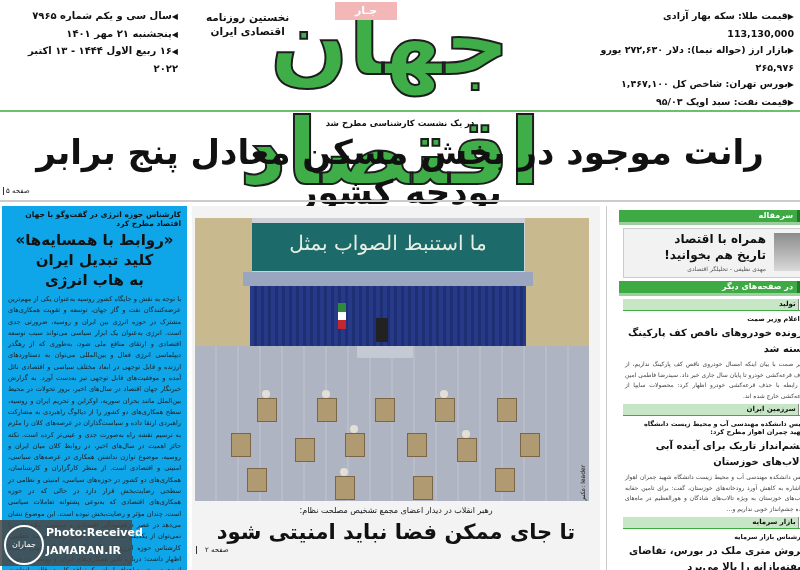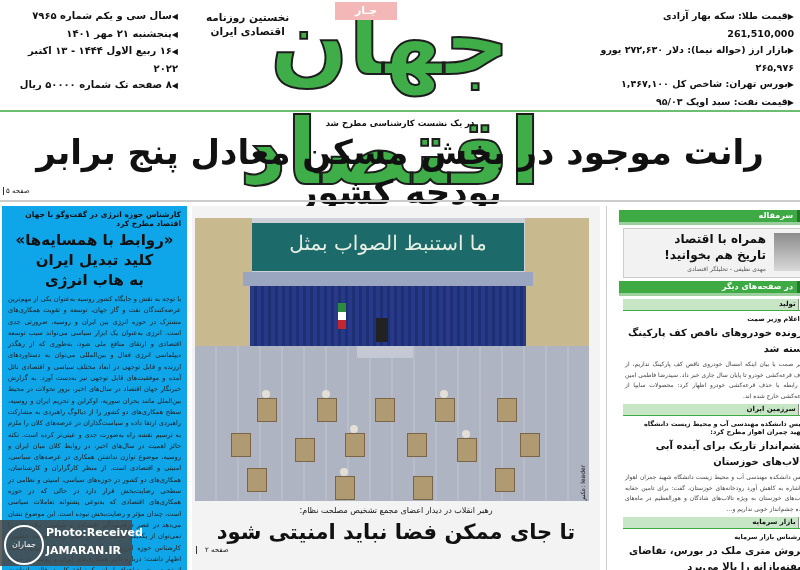--- a/index.html
+++ b/index.html
@@ -62,34 +62,33 @@
   .wm-t1{position:absolute;left:46px;top:6px;font-size:11px;font-weight:bold;}
   .wm-t2{position:absolute;left:46px;top:24px;font-size:11px;font-weight:bold;}
 </style>
 </head>
 <body>
 
 <div class="abs mast-left rtl">
   <div>سال سی و یکم شماره ۷۹۶۵</div>
   <div>پنجشنبه ۲۱ مهر ۱۴۰۱</div>
   <div>۱۶ ربیع الاول ۱۴۴۴ - ۱۳ اکتبر ۲۰۲۲</div>
-  <div>۸ صفحه تک شماره ۵۰۰۰۰ ریال</div>
 </div>
 
 <div class="abs logo">
   <div class="logo-text">جهان اقتصاد</div>
   <div class="tagline">
     <div>نخستین روزنامه</div>
     <div>اقتصادی ایران</div>
   </div>
   <div class="jar">جـار</div>
 </div>
 
 <div class="abs mast-right rtl">
-  <div>قیمت طلا: سکه بهار آزادی 261,510,000</div>
+  <div>قیمت طلا: سکه بهار آزادی 113,130,000</div>
   <div>بازار ارز (حواله نیما): دلار ۲۷۲,۶۳۰ یورو ۲۶۵,۹۷۶</div>
   <div>بورس تهران: شاخص کل ۱,۴۶۷,۱۰۰</div>
   <div>قیمت نفت: سبد اوپک ۹۵/۰۳</div>
 </div>
 
 <div class="abs rule-green"></div>
 
 <div class="abs sup rtl" style="text-align:center">در یک نشست کارشناسی مطرح شد</div>
 <div class="abs headline rtl" style="text-align:center">رانت موجود در بخش مسکن معادل پنج برابر بودجه کشور</div>
 <div class="abs pg5 rtl">صفحه ۵</div>

